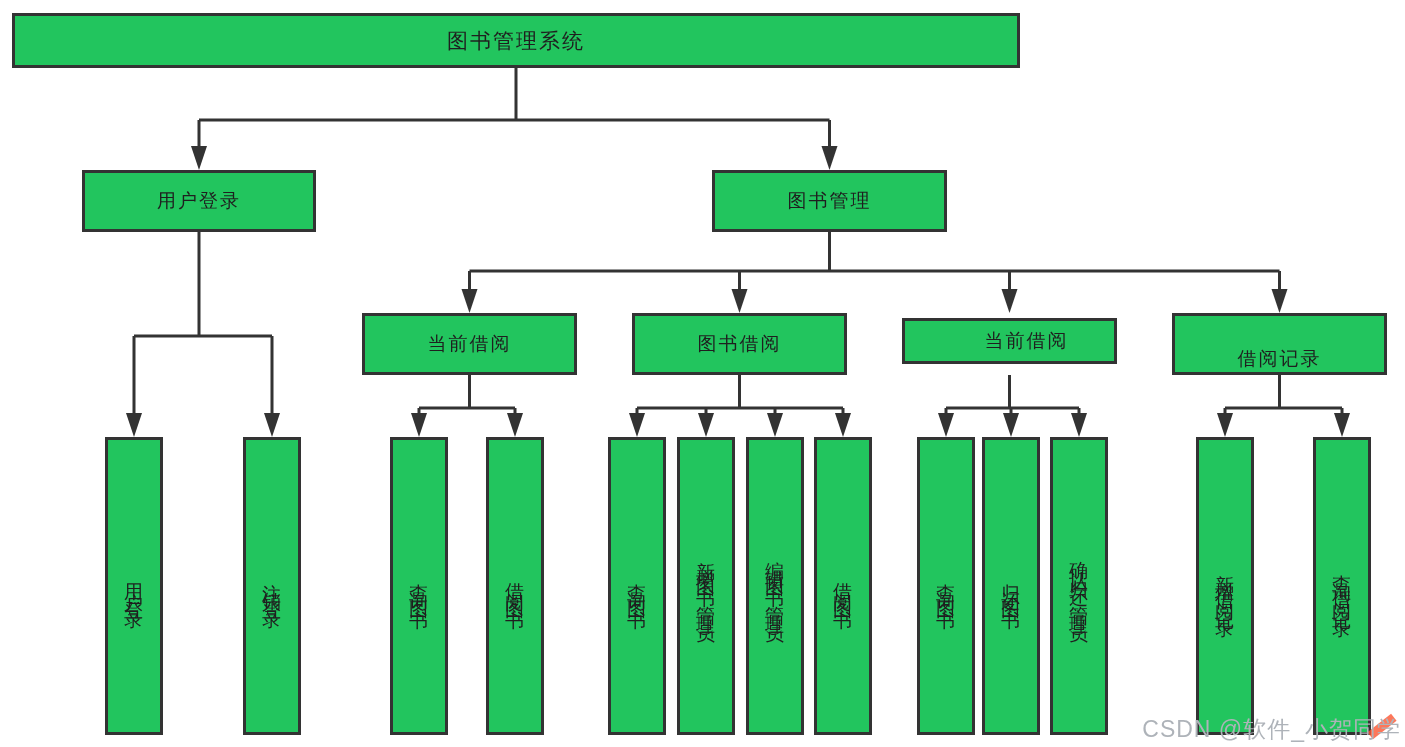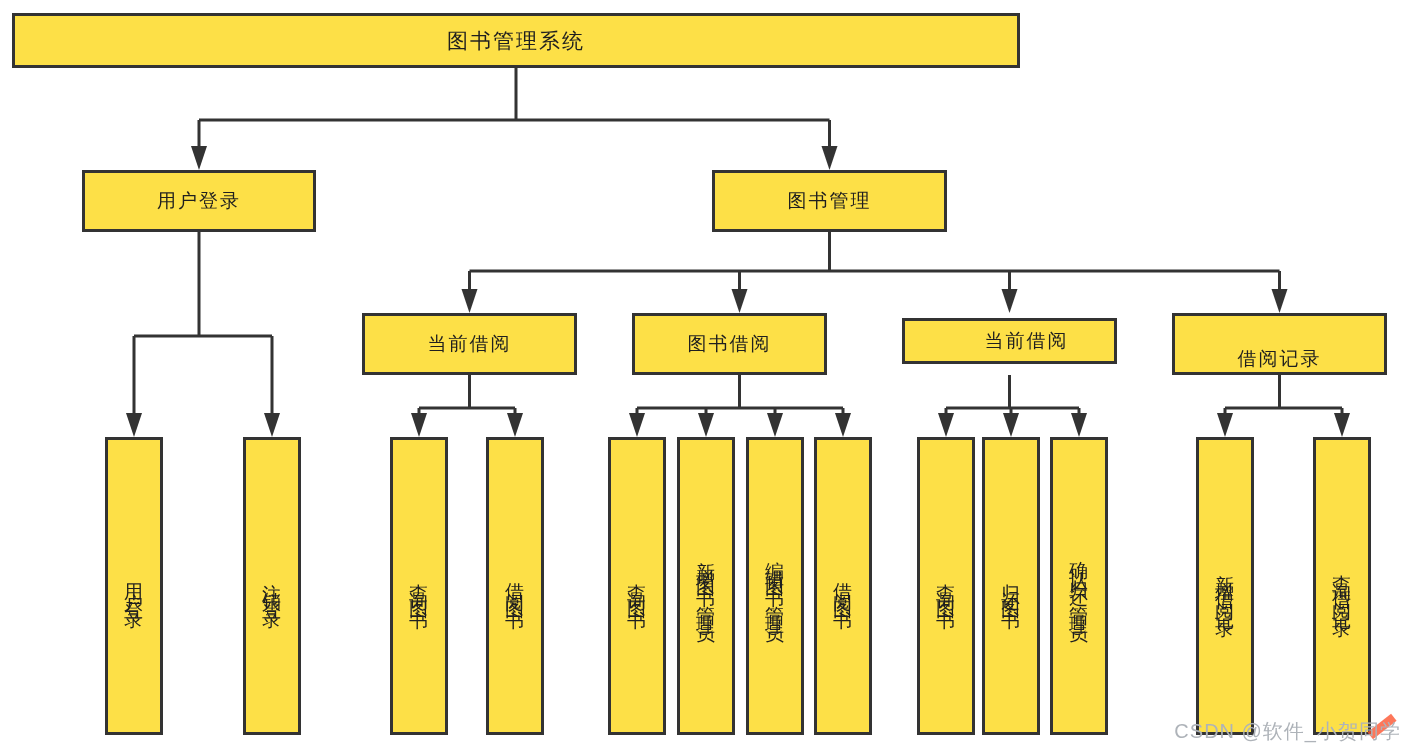--- a/index.html
+++ b/index.html
@@ -25,21 +25,21 @@
     fill: none;
   }
   .wires polygon {
     fill: var(--color-line, #333333);
     stroke: none;
   }
   .node {
     position: absolute;
     box-sizing: border-box;
     border: 3px solid var(--color-line, #333333);
-    background: #fde047;
+    background: #22c55e;
     display: flex;
     align-items: center;
     justify-content: center;
     color: var(--color-text, #1f1f1f);
   }
   .node .h-label {
     font-size: 19px;
     letter-spacing: 2px;
     white-space: nowrap;
   }
@@ -49,21 +49,21 @@
     text-orientation: mixed;
     line-height: 1;
     font-size: 19px;
     letter-spacing: 9px;
     white-space: nowrap;
   }
   .watermark {
     position: absolute;
     right: 4px;
     bottom: 2px;
-    font-size: 20px;
+    font-size: 23px;
     letter-spacing: 1px;
     color: var(--color-watermark, #aeb3b9);
     white-space: nowrap;
   }
   .watermark-accent {
     position: absolute;
     right: 8px;
     bottom: 16px;
     width: 30px;
     height: 9px;
@@ -127,21 +127,21 @@
   <div class="node" style="left:82px; top:170px; width:234px; height:62px;">
     <span class="h-label">用户登录</span>
   </div>
   <div class="node" style="left:712px; top:170px; width:235px; height:62px;">
     <span class="h-label">图书管理</span>
   </div>
 
   <div class="node" style="left:362px; top:313px; width:215px; height:62px;">
     <span class="h-label">当前借阅</span>
   </div>
-  <div class="node" style="left:632px; top:313px; width:195px; height:62px;">
+  <div class="node" style="left:632px; top:313px; width:215px; height:62px;">
     <span class="h-label">图书借阅</span>
   </div>
   <div class="node" style="left:902px; top:318px; width:215px; height:46px;padding-left:34px;">
     <span class="h-label">当前借阅</span>
   </div>
   <div class="node" style="left:1172px; top:313px; width:215px; height:62px;align-items:flex-end;">
     <span class="h-label">借阅记录</span>
   </div>
 
   <div class="node vbox" style="left:105px; top:437px; width:58px; height:298px;">

